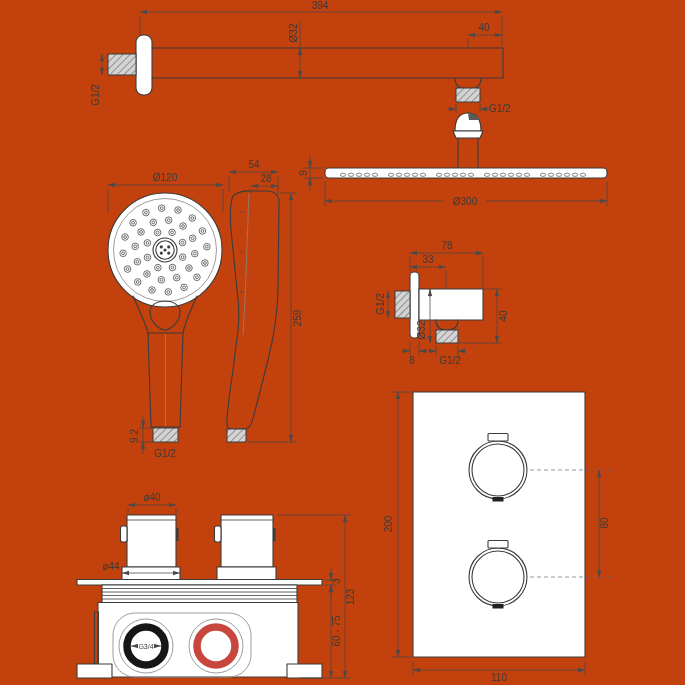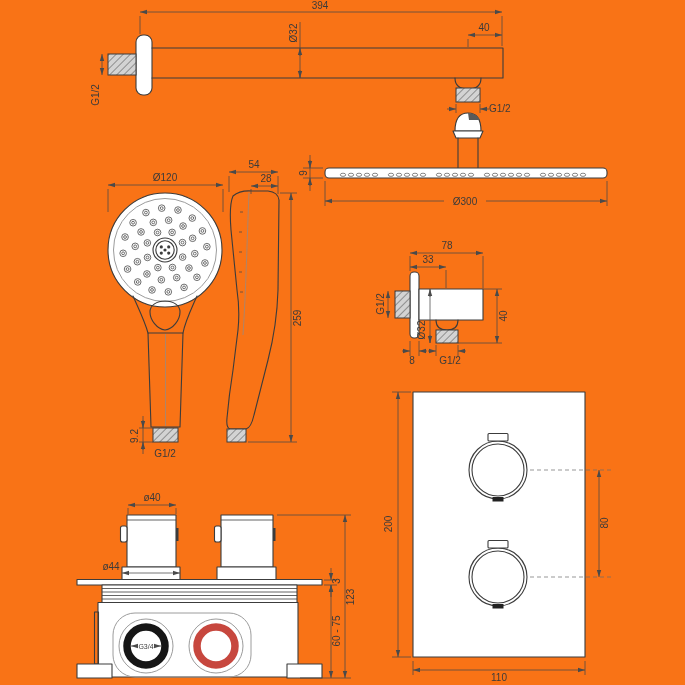--- a/index.html
+++ b/index.html
@@ -1,16 +1,16 @@
 <!DOCTYPE html>
 <html><head>
 <meta charset="utf-8">
 <style>
   html,body{margin:0;padding:0;background:#fff;}
-  .canvas{position:relative;width:685px;height:685px;background:#f97316;overflow:hidden;}
+  .canvas{position:relative;width:685px;height:685px;background:#c2410c;overflow:hidden;}
   svg text{font-family:"Liberation Sans",sans-serif;font-size:10px;fill:#3b3b3b;}
   svg text.sm{font-size:7px;}
   .o{fill:#ffffff;stroke:#3c3c3c;stroke-width:1.1;stroke-linejoin:round;}
   .ln{fill:none;stroke:#3c3c3c;stroke-width:1.1;stroke-linecap:round;stroke-linejoin:round;}
   .lt{fill:none;stroke:#9c9c9c;stroke-width:1;}
   .rib{stroke:#3c3c3c;stroke-width:0.8;}
   .dims line{stroke:#4a4a4a;stroke-width:0.75;fill:none;}
   .dims line.dash{stroke-dasharray:4 3;stroke-width:0.7;stroke:#6a6a6a;}
   .ah{fill:#4a4a4a;stroke:none;}
   .th{fill:url(#hatch);stroke:#3c3c3c;stroke-width:1;}

